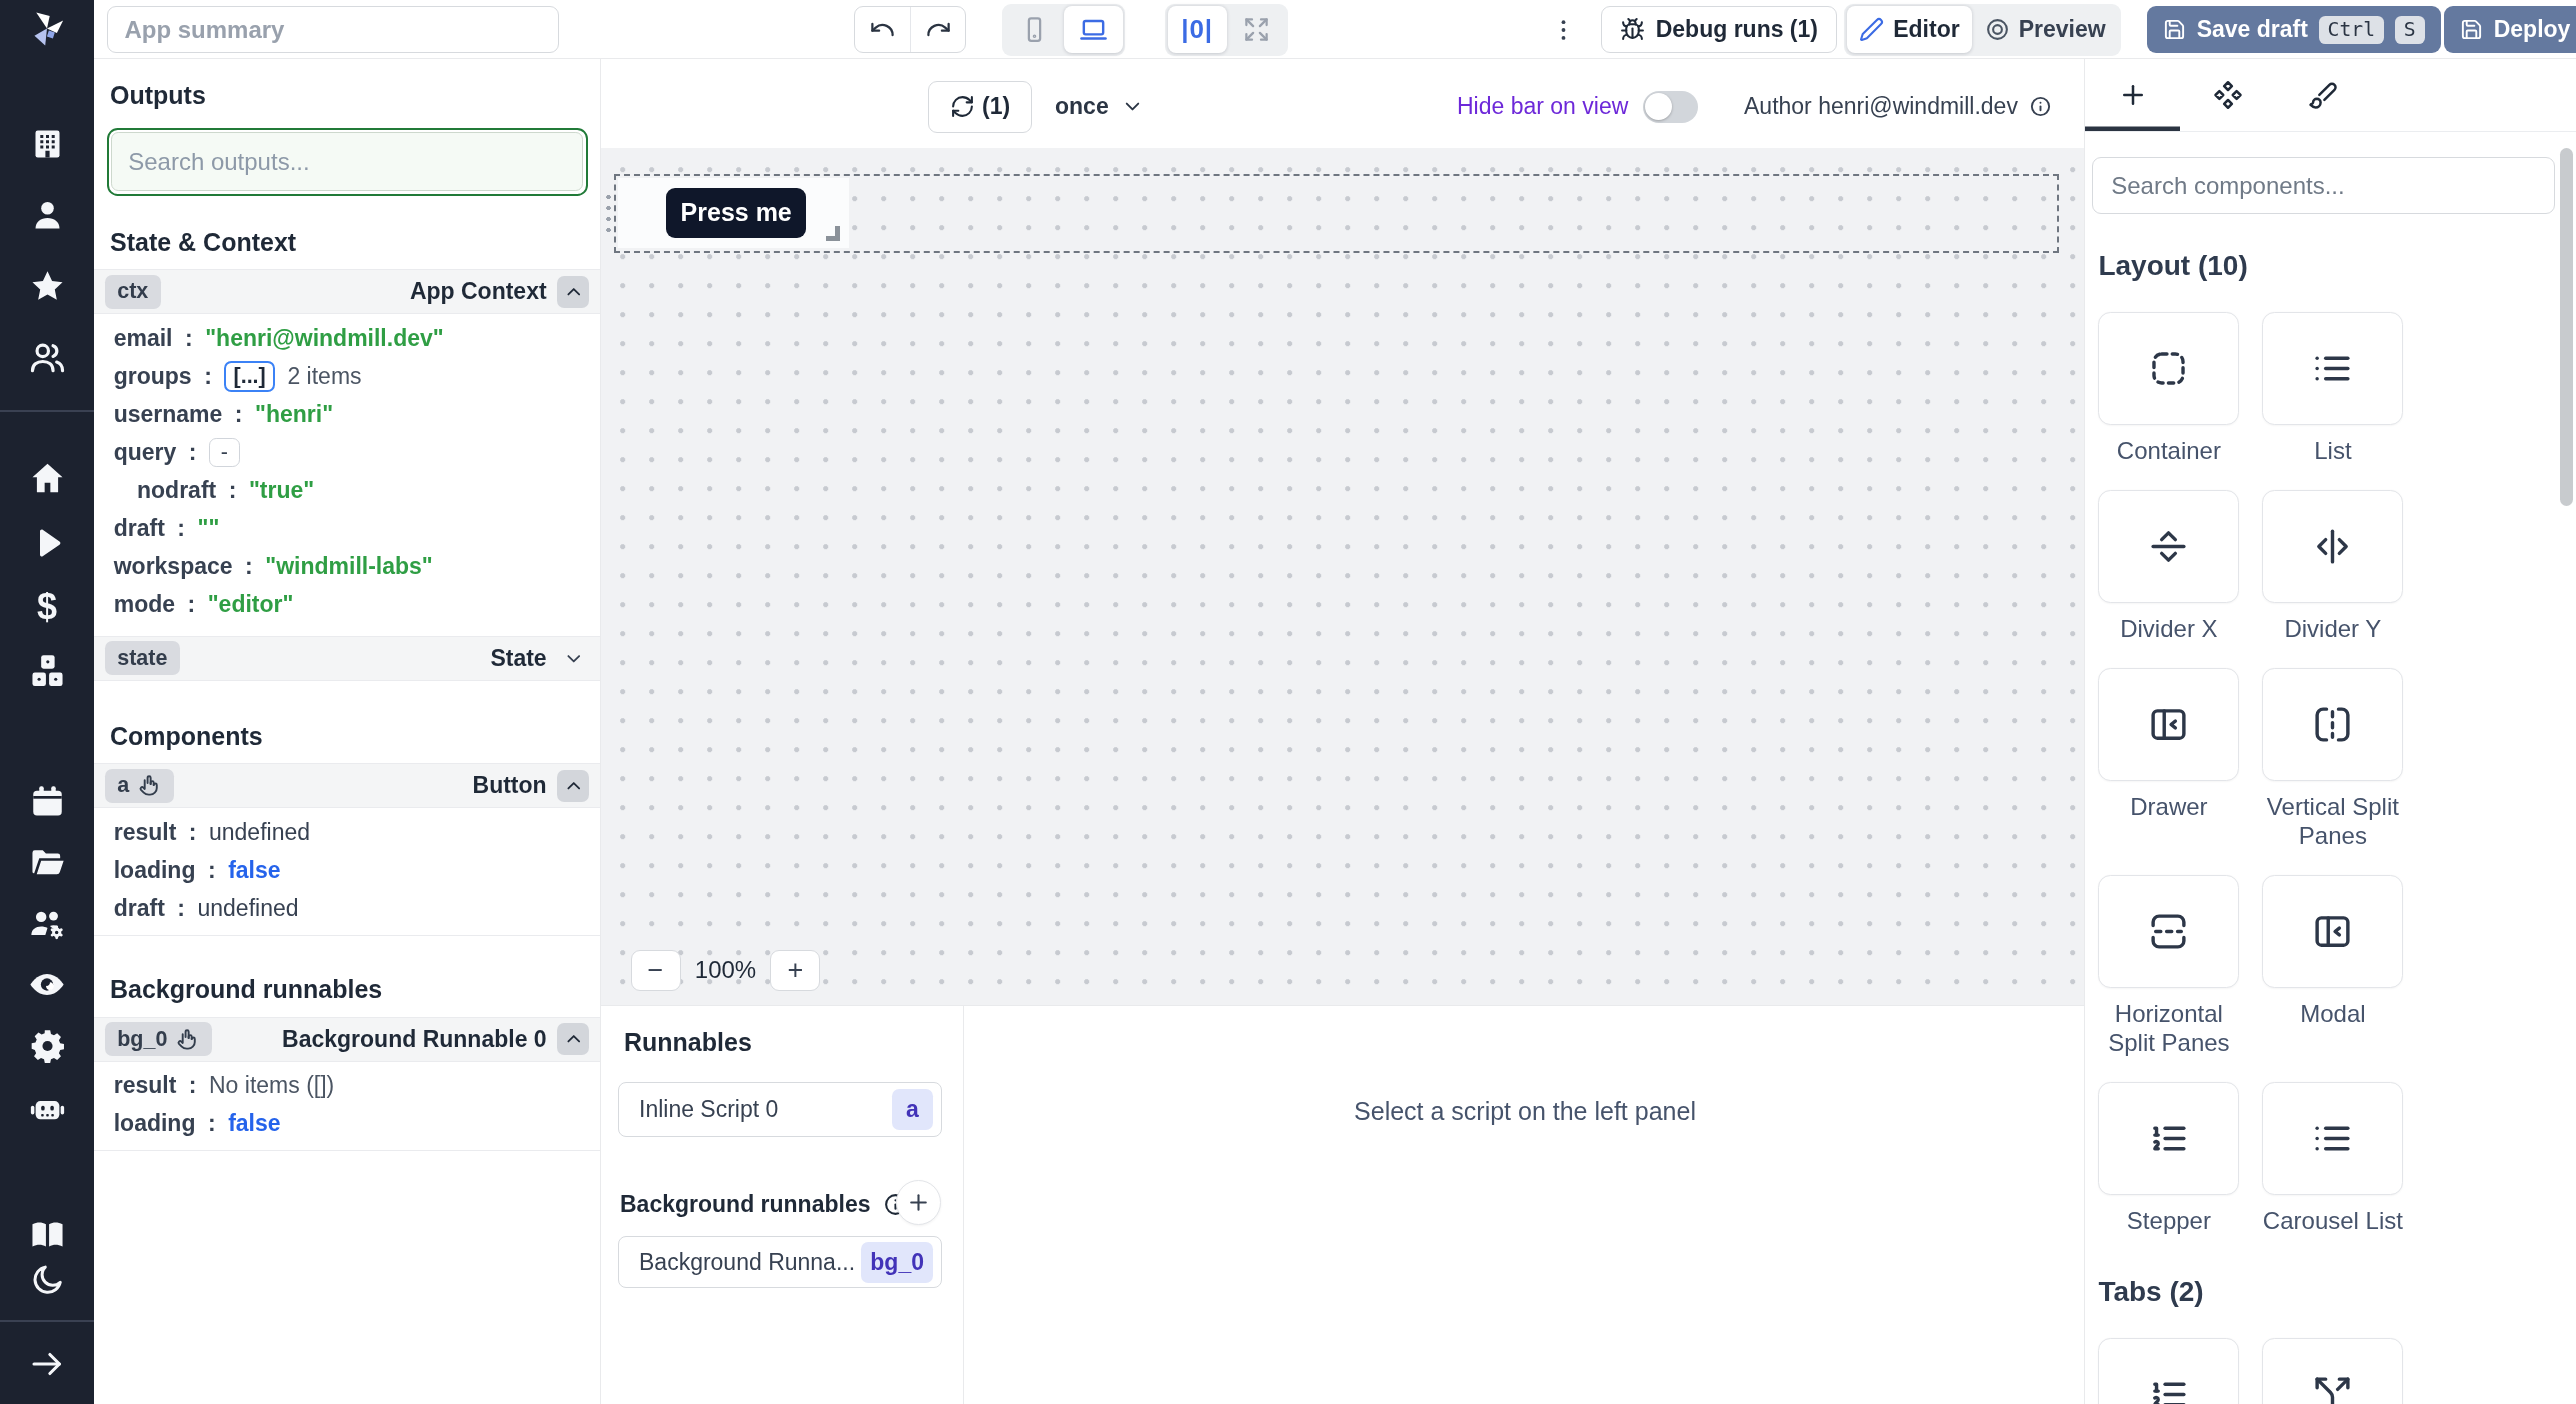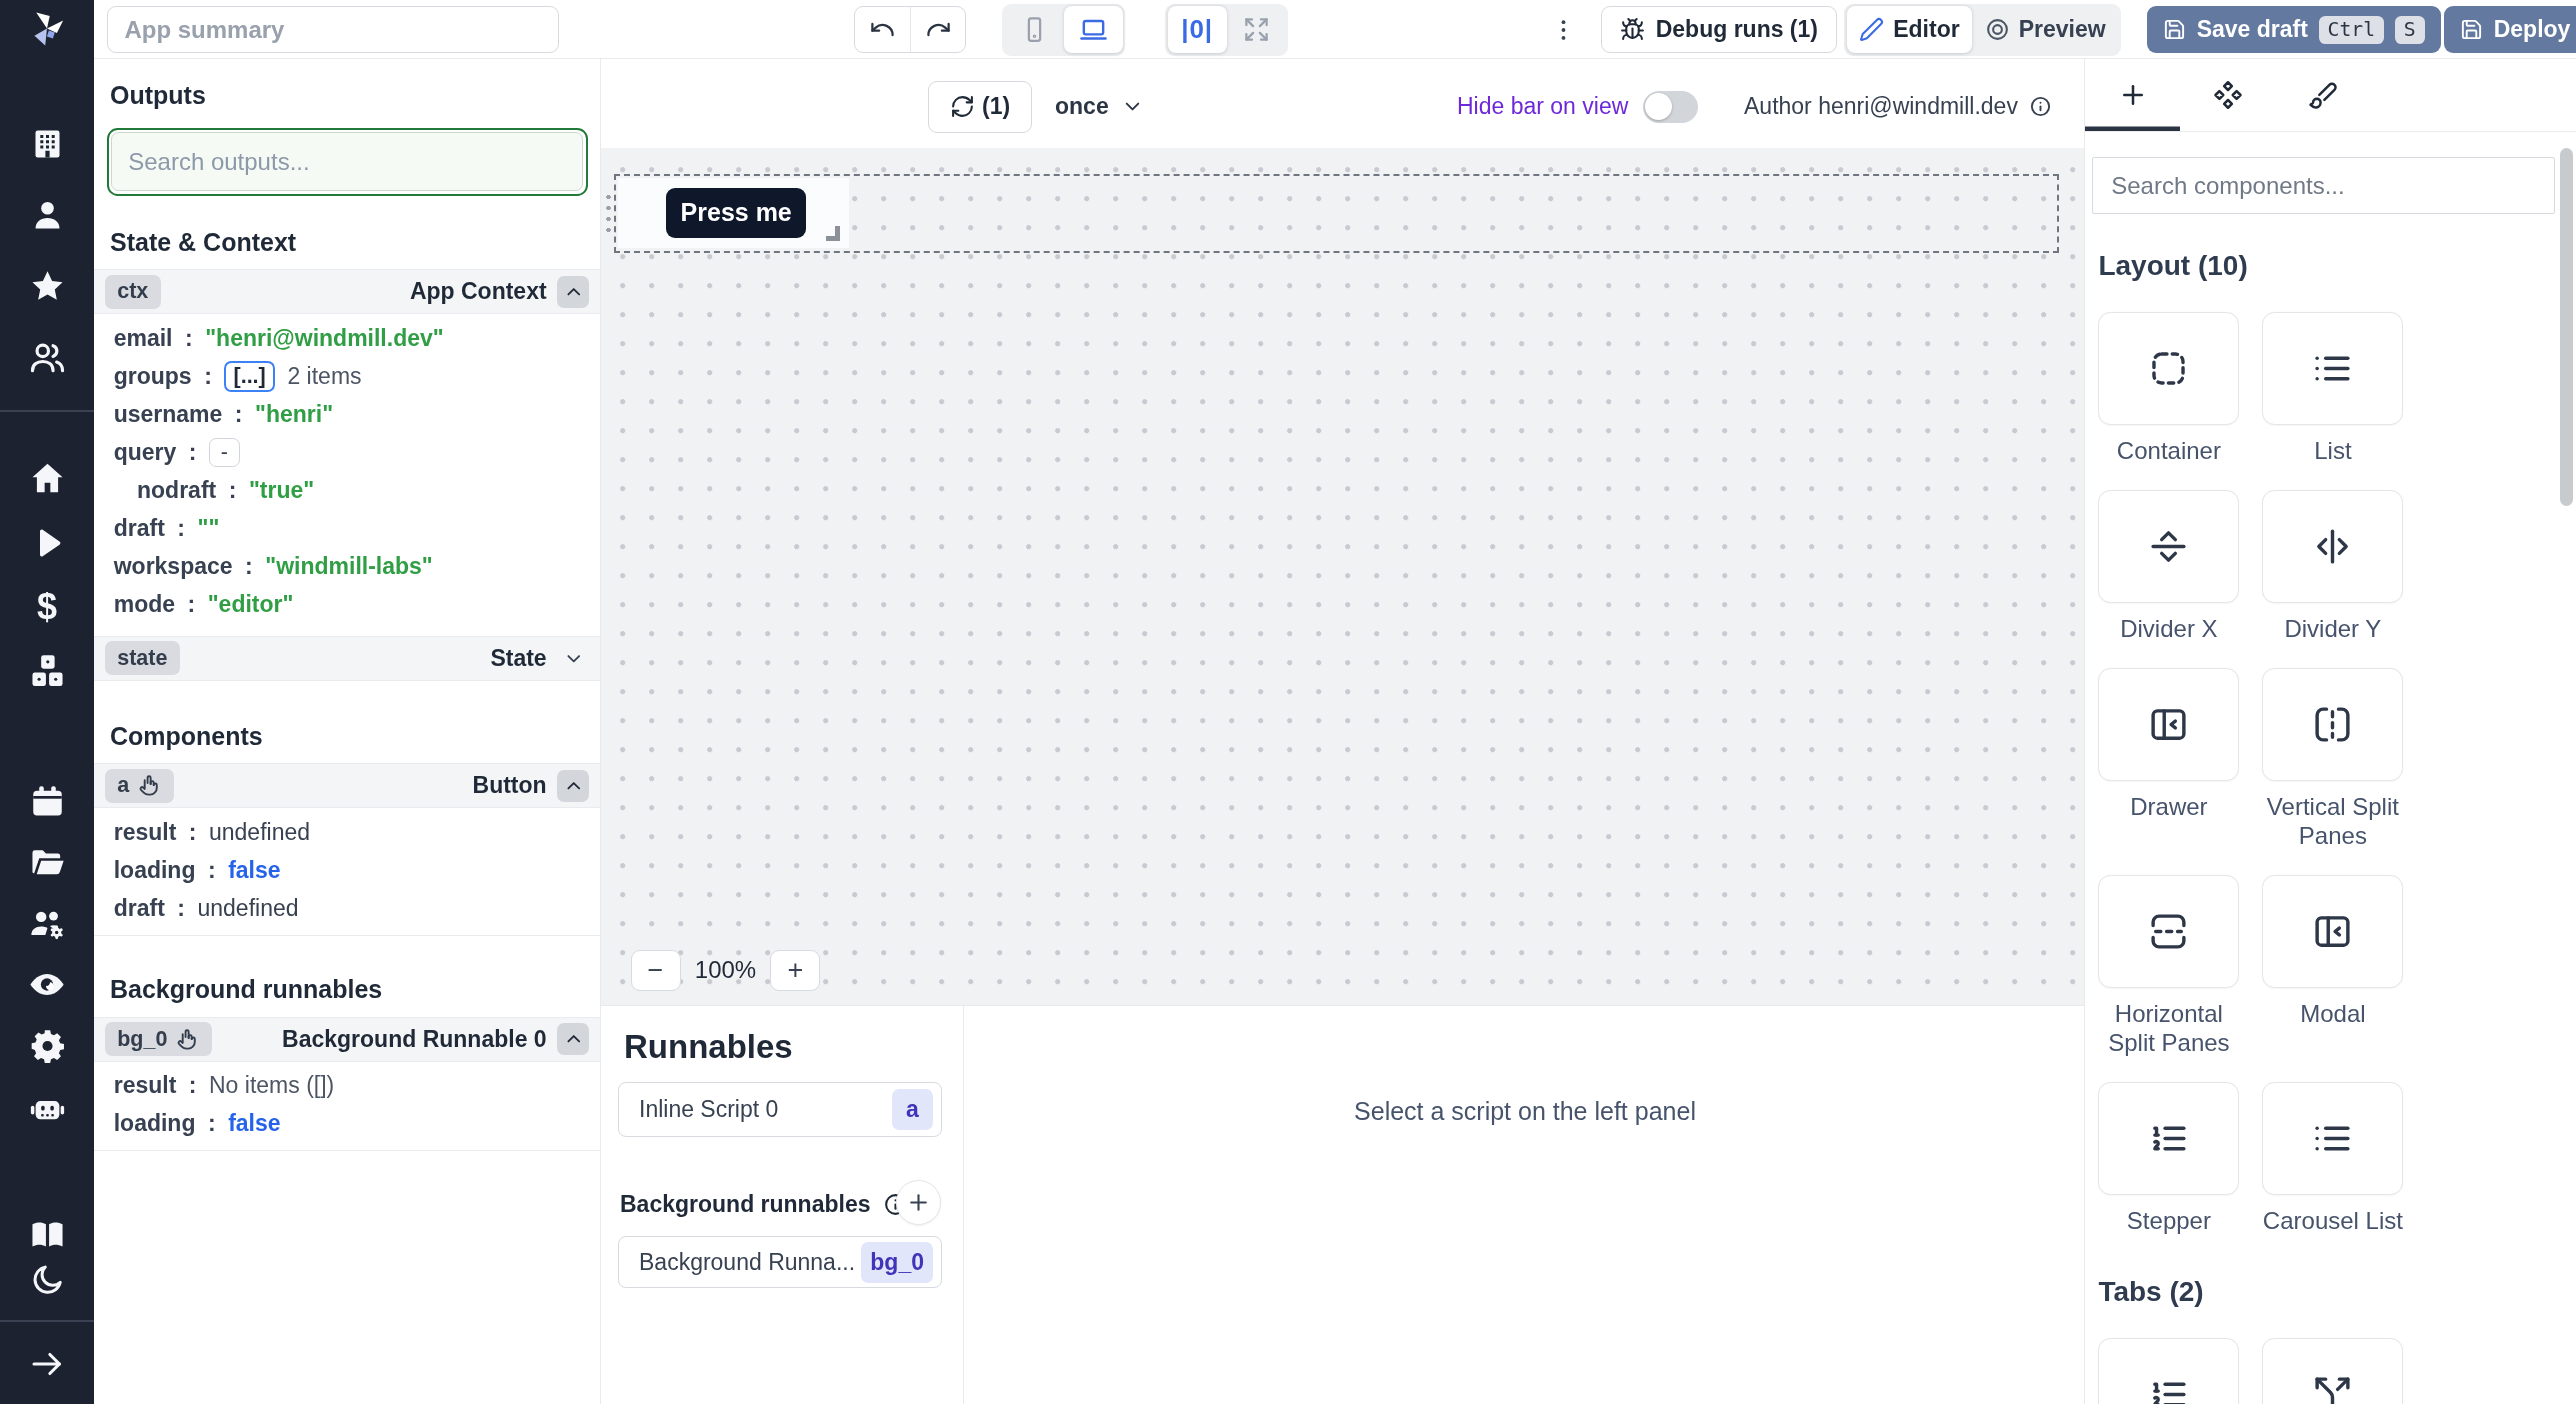--- a/index.html
+++ b/index.html
@@ -107,41 +107,41 @@
   .resize-h { position:absolute; right:9px; bottom:7.2px; width:14.3px; height:14.3px;
     border-right:5.4px solid #8a9199; border-bottom:5.4px solid #8a9199; cursor:nwse-resize; }
   .zoombar { position:absolute; left:29.5px; bottom:14.3px; display:flex; align-items:center; gap:14.3px; }
   .zoom-btn { width:50px; height:41px; background:#fff; border:1.8px solid #d7dade; border-radius:9px;
     display:flex; align-items:center; justify-content:center; font-size:27px; color:#374151; cursor:pointer; }
   .zoom-lvl { font-size:24px; color:#1f2937; }
 
   
   .bottom-panel { position:absolute; left:0; top:946px; width:100%; height:399px; background:#fff; border-top:0.9px solid #e9eaec; }
   .bp-left { position:absolute; left:0; top:0; bottom:0; width:363px; border-right:1.8px solid #e9eaec; }
-  .bp-h1 { position:absolute; left:23px; top:21.5px; font-size:33px; font-weight:700; color:#1f2937; }
+  .bp-h1 { position:absolute; left:23px; top:21.5px; font-size:25px; font-weight:700; color:#1f2937; }
   .script-item { position:absolute; left:17px; width:324px; height:55px; border:1.8px solid #d7dade; border-radius:8px;
     display:flex; align-items:center; padding:0 8px 0 20px; font-size:23px; color:#374151; cursor:pointer; background:#fff; }
   .script-item .sbadge { margin-left:auto; min-width:41px; height:41px; border-radius:7.2px; background:#e1e6fb;
     color:#4233b8; font-weight:700; font-size:23px; display:flex; align-items:center; justify-content:center; padding:0 9px; }
   .bp-h2 { position:absolute; left:19px; top:185px; display:flex; align-items:center; gap:12.5px;
     font-size:23px; font-weight:700; color:#1f2937; }
   .plus-circle { position:absolute; left:295px; top:174px; width:45px; height:45px; border-radius:50%;
     border:1.8px solid #e3e5e9; background:#fff; box-shadow:0 0.9px 2.7px rgba(0,0,0,.06); display:flex; align-items:center;
     justify-content:center; color:#374151; cursor:pointer; }
   .bp-right { position:absolute; left:365px; right:0; top:0; bottom:0; }
   .bp-hint { margin-top:91px; text-align:center; font-size:25px; color:#46536b; }
 
   
   .rightpanel { position:absolute; left:2084px; top:59px; width:492px; height:1345px; background:#fff;
     border-left:0.9px solid #e9eaec; overflow:hidden; }
   .rp-tabs { height:73px; border-bottom:1.8px solid #ebedf0; display:flex; }
   .rp-tab { width:95px; display:flex; align-items:center; justify-content:center; color:#1f2937; cursor:pointer; }
   .rp-tab.active { box-shadow:inset 0 -4.5px 0 #2b3442; }
   .rp-search { display:block; margin:25px 21.5px 0 7.2px; width:463px; height:57px; border:1.8px solid #d7dade;
-    border-radius:2px; padding:0 18px; font-size:24px; font-family:"Liberation Sans",sans-serif; color:#14532d; outline:none; }
+    border-radius:9px; padding:0 18px; font-size:24px; font-family:"Liberation Sans",sans-serif; color:#14532d; outline:none; }
   .rp-search::placeholder { color:#707a87; }
   .rp-content { padding:0 0 0 13.4px; height:1209px; overflow:hidden; }
   .rp-sec-h { margin-top:36px; font-size:28px; font-weight:700; color:#2f3b4e; }
   .comp-grid { display:grid; grid-template-columns:141px 141px; column-gap:23px; row-gap:25px; margin-top:30px; }
   .comp { width:141px; text-align:center; }
   .comp-card { height:113px; border:1.8px solid #e3e5e9; border-radius:12.5px; background:#fff; display:flex;
     align-items:center; justify-content:center; color:#2d3748; box-shadow:0 0.9px 1.8px rgba(0,0,0,.04); cursor:pointer; }
   .comp-label { margin-top:10.7px; font-size:24px; color:#46536b; line-height:1.22; }
   .rp-scroll { position:absolute; right:2.7px; top:89px; width:13.4px; height:358px; background:#c8cbce; border-radius:7.2px; cursor:pointer; }
 </style>

